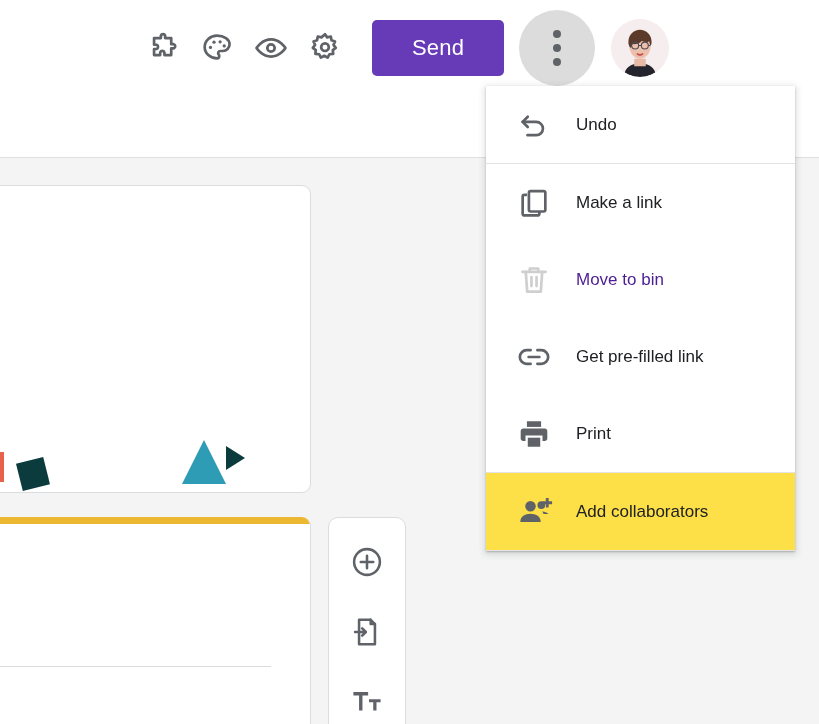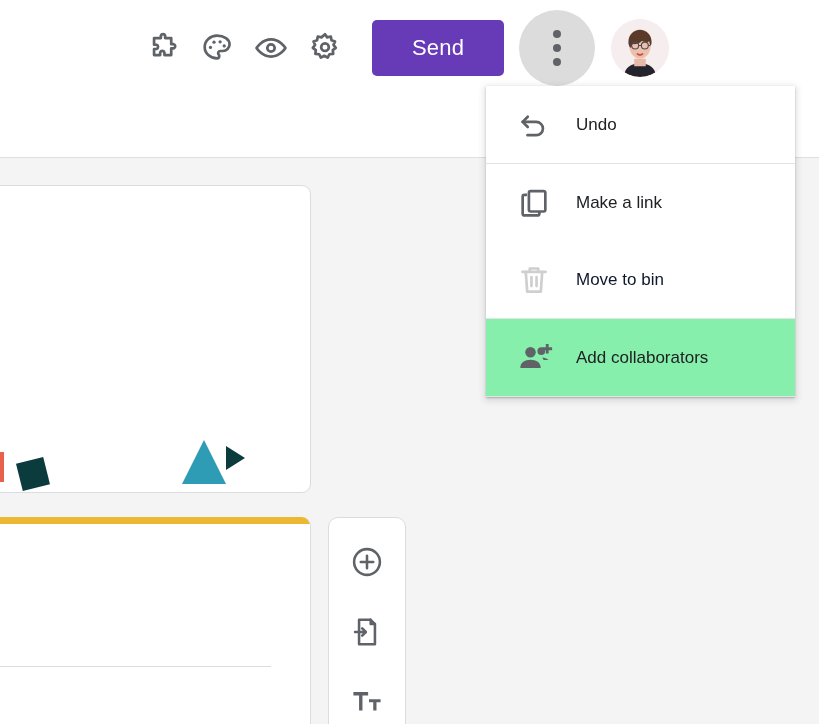--- a/index.html
+++ b/index.html
@@ -211,41 +211,41 @@
   }
 
   .menu-item {
     display: flex;
     align-items: center;
     height: 77px;
     padding-left: 31px;
     cursor: pointer;
     background: #ffffff;
   }
-  .menu-item.hovered { background: #86efac; }
+  .menu-item.hovered { background: #fde047; }
   .menu-item.disabled { cursor: default; }
 
   .menu-icon {
     width: 40px;
     min-width: 40px;
     display: flex;
     align-items: center;
     justify-content: flex-start;
     color: #5f6368;
   }
   .menu-item.disabled .menu-icon { color: #cfcfcf; }
 
   .menu-label {
     margin-left: 19px;
     font-size: 17px;
     color: #202124;
     font-family: "Liberation Sans", sans-serif;
     white-space: nowrap;
   }
-  .menu-item.disabled .menu-label { color: #0f172a; }
+  .menu-item.disabled .menu-label { color: #4c1d95; }
 
   .menu-sep {
     height: 1px;
     background: #e3e3e3;
     margin: 0;
   }
 </style>
 </head>
 <body>
 
@@ -389,20 +389,40 @@
         <span class="menu-icon">
           <svg width="34" height="34" viewBox="0 0 24 24" fill="none" stroke="currentColor" stroke-width="1.9" stroke-linejoin="round" stroke-linecap="round">
             <path d="M3.8 6.2h16.4"></path>
             <path d="M9 6.2V3.9h6V6.2"></path>
             <path d="M6.2 6.2l1 14h9.6l1-14"></path>
             <path d="M10.2 10v6.3M13.8 10v6.3"></path>
           </svg>
         </span>
         <span class="menu-label">Move to bin</span>
       </div>
+      <div class="menu-item">
+        <span class="menu-icon">
+          <svg width="34" height="34" viewBox="0 0 24 24" fill="none" stroke="currentColor" stroke-width="1.9" stroke-linecap="round">
+            <path d="M9.6 7.2H6.8a4.8 4.8 0 0 0 0 9.6h2.8"></path>
+            <path d="M14.4 7.2h2.8a4.8 4.8 0 0 1 0 9.6h-2.8"></path>
+            <path d="M8.2 12h7.6"></path>
+          </svg>
+        </span>
+        <span class="menu-label">Get pre-filled link</span>
+      </div>
+      <div class="menu-item">
+        <span class="menu-icon">
+          <svg width="34" height="34" viewBox="0 0 24 24" fill="currentColor">
+            <path d="M7 3h10v4H7z"></path>
+            <path d="M4.4 8.2h15.2c1 0 1.8.8 1.8 1.8v5.2c0 1-.8 1.8-1.8 1.8H18v-4H6v4H4.4c-1 0-1.8-.8-1.8-1.8V10c0-1 .8-1.8 1.8-1.8z"></path>
+            <path d="M7.6 14.6h8.8V21H7.6z"></path>
+          </svg>
+        </span>
+        <span class="menu-label">Print</span>
+      </div>
       <div class="menu-sep"></div>
       <div class="menu-item hovered">
         <span class="menu-icon">
           <svg width="36" height="36" viewBox="0 0 24 24" fill="currentColor">
             <circle cx="9" cy="8.2" r="3.5"></circle>
             <path d="M2.2 18.6c0-3.5 3-5.4 6.8-5.4s6.8 1.9 6.8 5.4z"></path>
             <circle cx="16.2" cy="7.4" r="2.6"></circle>
             <path d="M16.8 11.6c1.7.1 3.3.7 4.2 1.8h-3.3c-.2-.7-.5-1.3-.9-1.8z"></path>
             <path d="M19.2 2.6h1.9v2.3h2.3v1.9h-2.3V9h-1.9V6.8H17V4.9h2.2z"></path>
           </svg>

